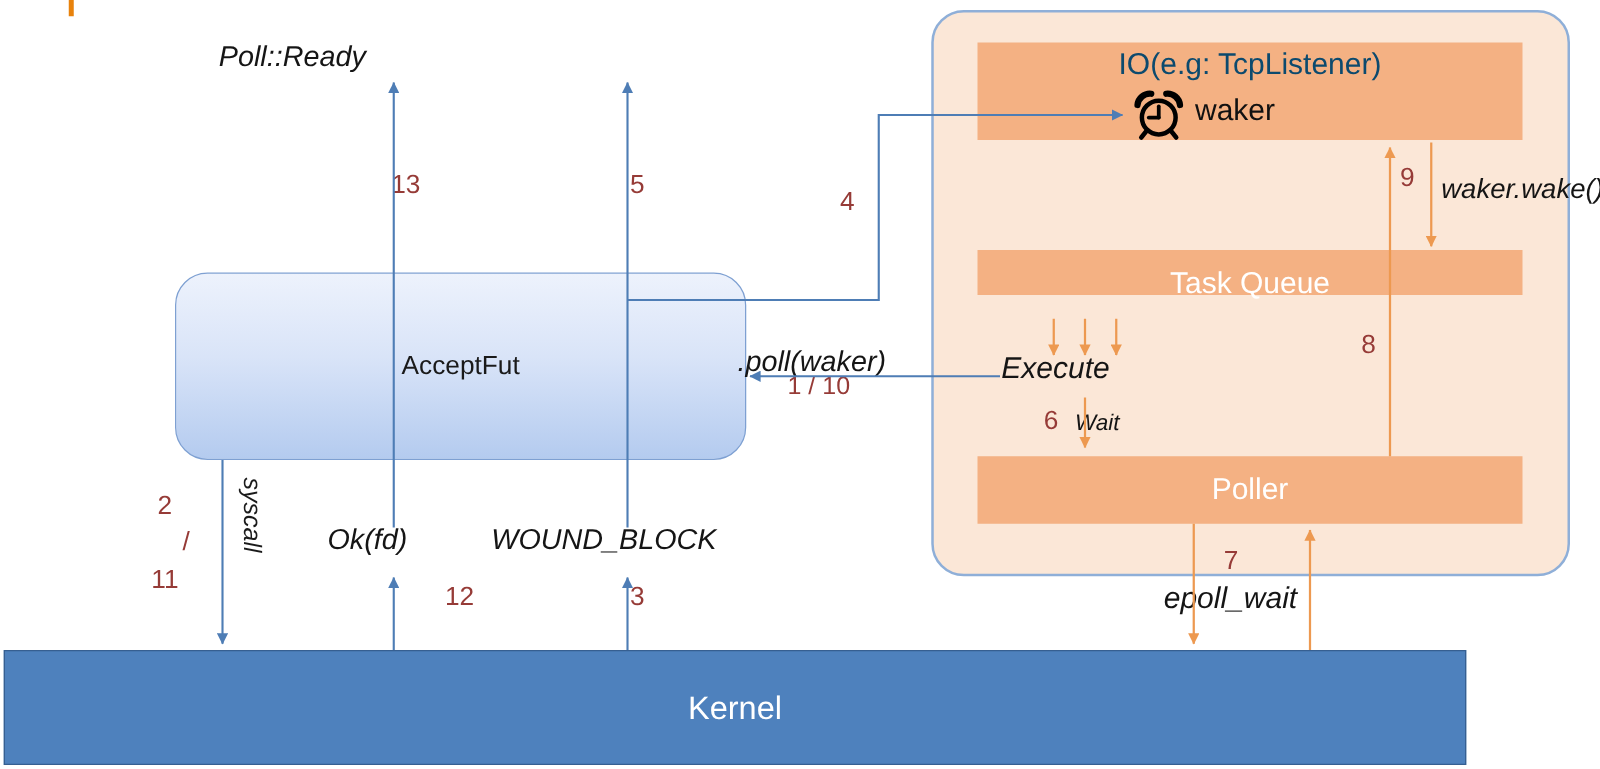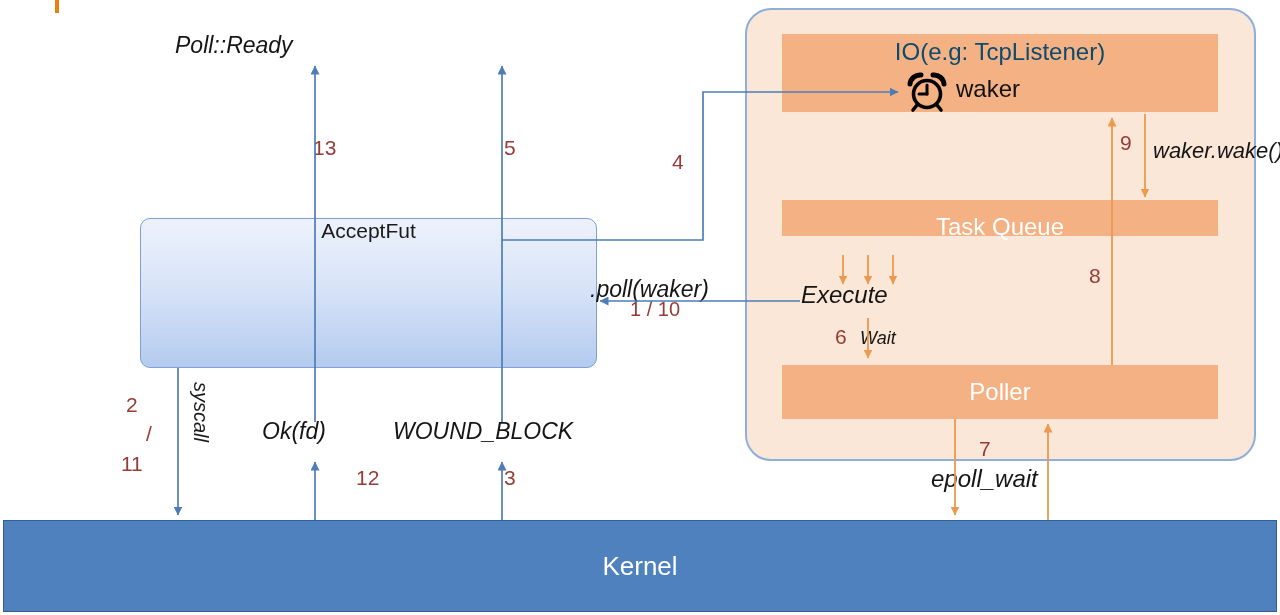--- a/index.html
+++ b/index.html
@@ -9,44 +9,44 @@
     font-family:"Liberation Sans", sans-serif;
     color:#111111;
   }
   .lbl{position:absolute;white-space:nowrap;color:#151515;font-style:italic;}
   .step{position:absolute;white-space:nowrap;color:#963B37;font-size:21px;}
   
   .caret{position:absolute;left:55px;top:0;width:4px;height:13px;background:#E8820C;}
   
   .acceptfut{
     position:absolute;left:140px;top:218px;width:455px;height:148px;
-    border:1.6px solid #7EA0D2;border-radius:10px;
+    border:1.6px solid #7EA0D2;border-radius:26px;
     background:linear-gradient(to bottom,#EDF2FC 0%,#D9E4F8 45%,#B4CBEF 100%);
-    display:flex;align-items:flex-start;justify-content:center;
+    display:flex;align-items:center;justify-content:center;
     font-size:21px;color:#1a1a1a;
   }
   
   .panel{
     position:absolute;left:745px;top:8px;width:507px;height:449px;
     border:2px solid #8FAFD8;border-radius:26px;background:#FBE7D7;
   }
   .obar{
     position:absolute;left:782px;width:436px;background:#F4B183;
     color:#ffffff;text-align:center;
   }
   .io-bar{top:34px;height:78px;}
   .io-title{position:absolute;left:782px;top:38px;width:436px;text-align:center;
     color:#0c4a6e;font-size:24px;}
   .waker-row-text{position:absolute;left:956px;top:75px;font-size:24px;color:#111;}
   .clock{position:absolute;left:906px;top:71px;width:42px;height:42px;}
   .tq-bar{top:200px;height:36px;line-height:54px;font-size:24px;}
   .poller-bar{top:365px;height:54px;line-height:54px;font-size:24px;}
   
   .kernel{
-    position:absolute;left:3px;top:520px;width:1274px;height:92px;
+    position:absolute;left:3px;top:520px;width:1170px;height:92px;
     background:#4E81BD;border:1.6px solid #365F91;box-sizing:border-box;
     display:flex;align-items:center;justify-content:center;
     color:#ffffff;font-size:26px;
   }
   .syscall-lbl{
     position:absolute;left:189px;top:382px;font-size:20px;color:#1a1a1a;
     writing-mode:vertical-rl;
   }
   svg.arrows{position:absolute;left:0;top:0;pointer-events:none;}
 </style>

